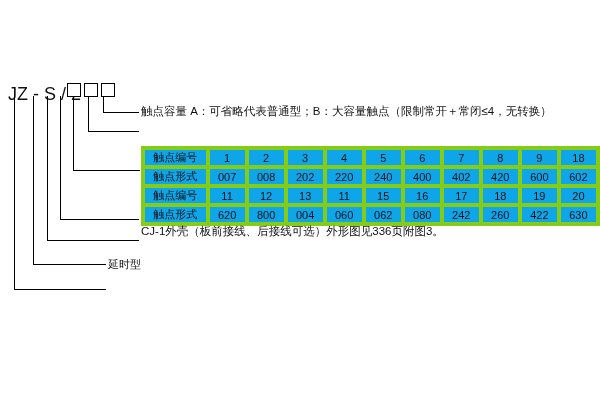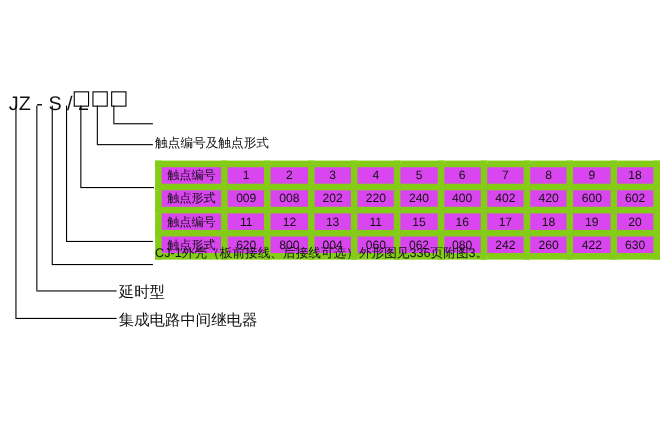--- a/index.html
+++ b/index.html
@@ -68,38 +68,38 @@
   .tbl-wrap {
     position: absolute;
     left: 141px;
     top: 146px;
   }
   table.contacts {
     border-collapse: collapse;
     font-size: 11px;
   }
   table.contacts td {
-    border: 6px solid #84cc16;
+    border: 4px solid #84cc16;
     text-align: center;
     height: 15px;
     padding: 0 2px;
-    background: #d946ef;
+    background: #0ea5e9;
   }
   table.contacts td.head {
     width: 60px;
     text-align: center;
   }
   table.contacts td.cell {
     width: 32px;
   }
 
   
   .blabel {
     position: absolute;
-    font-size: 14px;
+    font-size: 11px;
     white-space: nowrap;
   }
 </style>
 </head>
 <body>
 
 <div id="stage">
 
   <div class="code">JZ - S / 2</div>
 
@@ -123,41 +123,41 @@
 
   <div class="vline" style="left:47px; top:96px; height:144px;"></div>
   <div class="hline" style="left:47px; top:240px; width:92px;"></div>
 
   <div class="vline" style="left:33px; top:96px; height:168px;"></div>
   <div class="hline" style="left:33px; top:264px; width:73px;"></div>
 
   <div class="vline" style="left:14px; top:96px; height:193px;"></div>
   <div class="hline" style="left:14px; top:289px; width:92px;"></div>
 
-  <div class="note" style="left:141px; top:124px;">触点编号及触点形式</div>
+  <div class="note" style="left:141px; top:104px;">触点容量  A：可省略代表普通型；B：大容量触点（限制常开＋常闭≤4，无转换）</div>
 
   <div class="tbl-wrap">
     <table class="contacts">
       <tbody>
         <tr>
           <td class="head">触点编号</td>
           <td class="cell">1</td>
           <td class="cell">2</td>
           <td class="cell">3</td>
           <td class="cell">4</td>
           <td class="cell">5</td>
           <td class="cell">6</td>
           <td class="cell">7</td>
           <td class="cell">8</td>
           <td class="cell">9</td>
           <td class="cell">18</td>
         </tr>
         <tr>
           <td class="head">触点形式</td>
-          <td class="cell">009</td>
+          <td class="cell">007</td>
           <td class="cell">008</td>
           <td class="cell">202</td>
           <td class="cell">220</td>
           <td class="cell">240</td>
           <td class="cell">400</td>
           <td class="cell">402</td>
           <td class="cell">420</td>
           <td class="cell">600</td>
           <td class="cell">602</td>
         </tr>
@@ -186,15 +186,14 @@
           <td class="cell">260</td>
           <td class="cell">422</td>
           <td class="cell">630</td>
         </tr>
       </tbody>
     </table>
   </div>
 
   <div class="note" style="left:141px; top:224px;">CJ-1外壳（板前接线、后接线可选）外形图见336页附图3。</div>
   <div class="blabel" style="left:108px; top:257px;">延时型</div>
-  <div class="blabel" style="left:108px; top:282px;">集成电路中间继电器</div>
 
 </div>
 
 </body></html>

